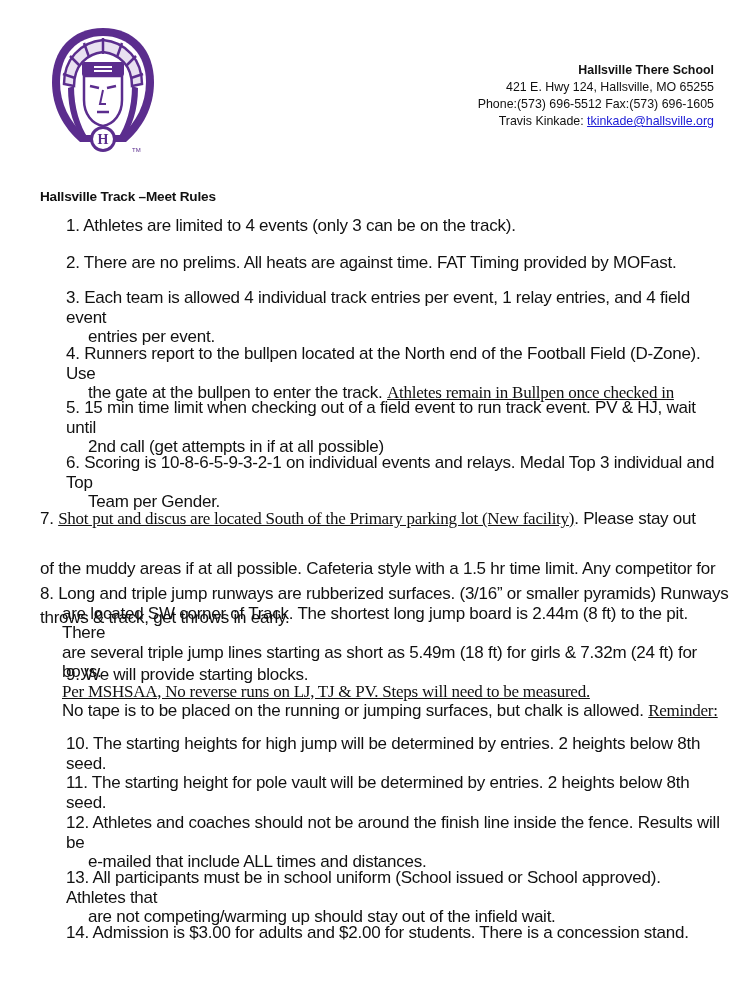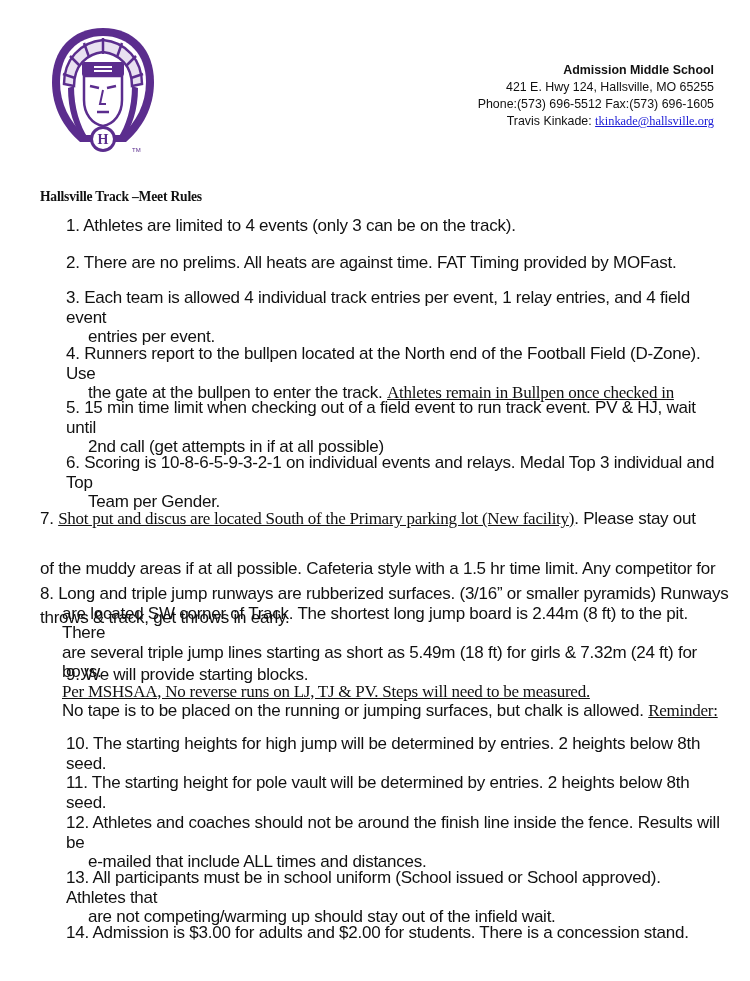--- a/index.html
+++ b/index.html
@@ -6,25 +6,24 @@
     body {
       width: 750px; height: 981px; position: relative; overflow: hidden;
       font-family: "Liberation Sans", sans-serif; color: #111111;
     }
     .logo { position: absolute; left: 44px; top: 24px; width: 118px; height: 140px; }
     .header-block {
       position: absolute; right: 36px; top: 62px; text-align: right;
       font-size: 12.4px; line-height: 17px; color: #111;
     }
     .header-block .school { font-weight: bold; }
-    .header-block a { color: #1a1ad6; text-decoration: underline; font-family: Liberation Serif, serif; }
+    .header-block a { color: #1a1ad6; text-decoration: underline; }
     .title {
       position: absolute; left: 40px; top: 189px; font-weight: bold; font-size: 13.6px;
       letter-spacing: -0.2px;
-      font-family: Liberation Serif, serif;
     }
     .rule {
       position: absolute; left: 66px; width: 655px; font-size: 17px; line-height: 19.5px;
       letter-spacing: -0.25px;
     }
     .rule .hang { display: block; padding-left: 22px; }
     .rule.flat .hang { padding-left: 0; margin-top: 30px; }
     .u { text-decoration: underline; font-family: Liberation Serif, serif; }
   </style>
 </head>
@@ -62,21 +61,21 @@
     <path d="M88 62 C88 84 82 102 74 114 L78 116 C88 104 94 86 94 64 Z" fill="#5b2d8e"></path>
 
     <circle cx="59" cy="115" r="13" fill="#5b2d8e"></circle>
     <circle cx="59" cy="115" r="10" fill="#ffffff"></circle>
     <text x="59" y="120" text-anchor="middle" font-family="'Liberation Serif', serif" font-weight="bold" font-size="14" fill="#5b2d8e">H</text>
     <text x="88" y="128" font-family="'Liberation Sans', sans-serif" font-size="6" fill="#5b2d8e">TM</text>
   </svg>
 </div>
 
 <div class="header-block">
-  <div class="school">Admission Middle School</div>
+  <div class="school">Hallsville There School</div>
   <div>421 E. Hwy 124, Hallsville, MO 65255</div>
   <div>Phone:(573) 696-5512 Fax:(573) 696-1605</div>
   <div><span>Travis Kinkade: </span><a href="mailto:tkinkade@hallsville.org">tkinkade@hallsville.org</a></div>
 </div>
 
 <div class="title">Hallsville Track –Meet Rules</div>
 
 <div class="rule" style="top:216px">
   <span>1. Athletes are limited to 4 events (only 3 can be on the track).</span>
 </div>

